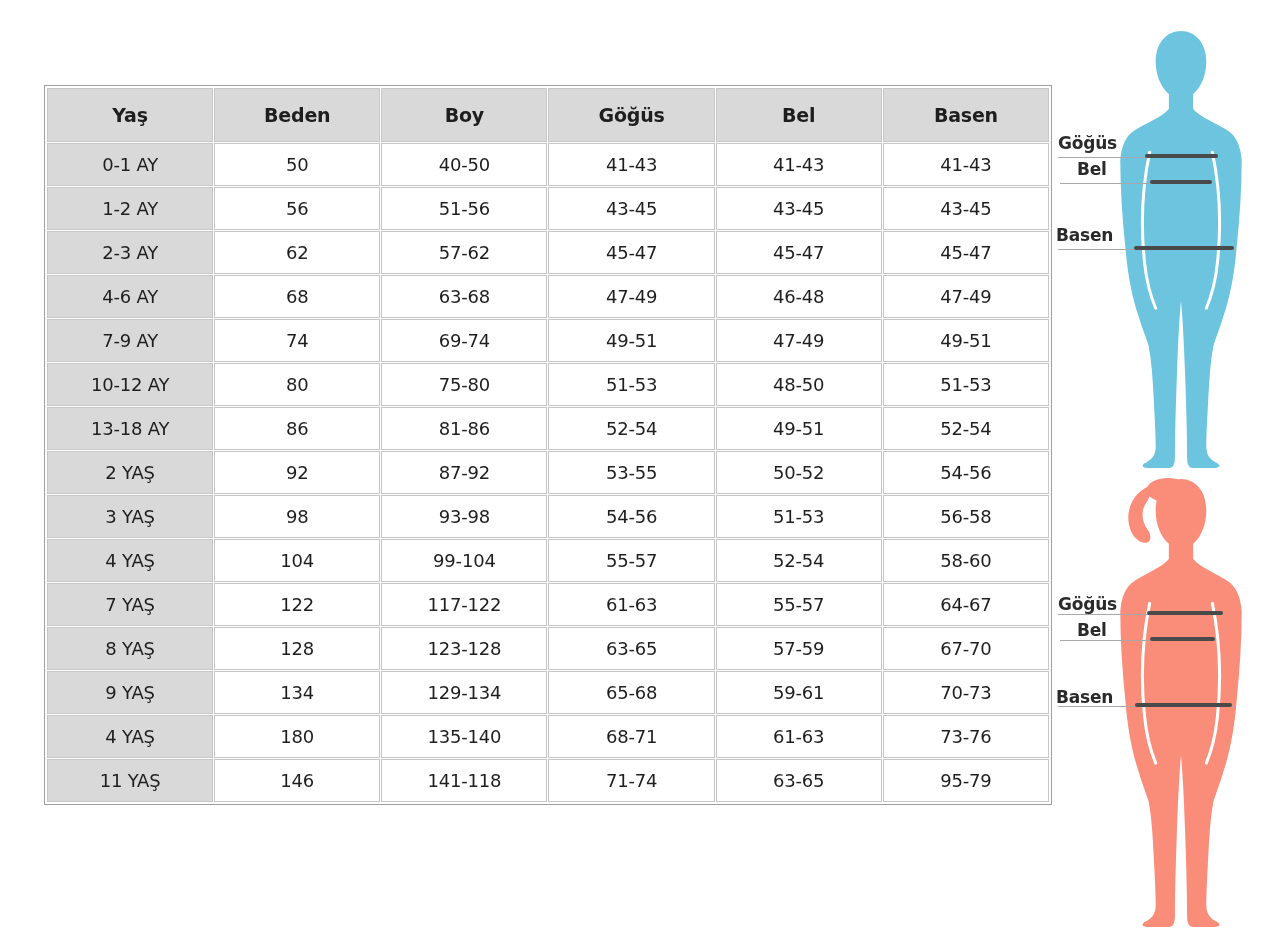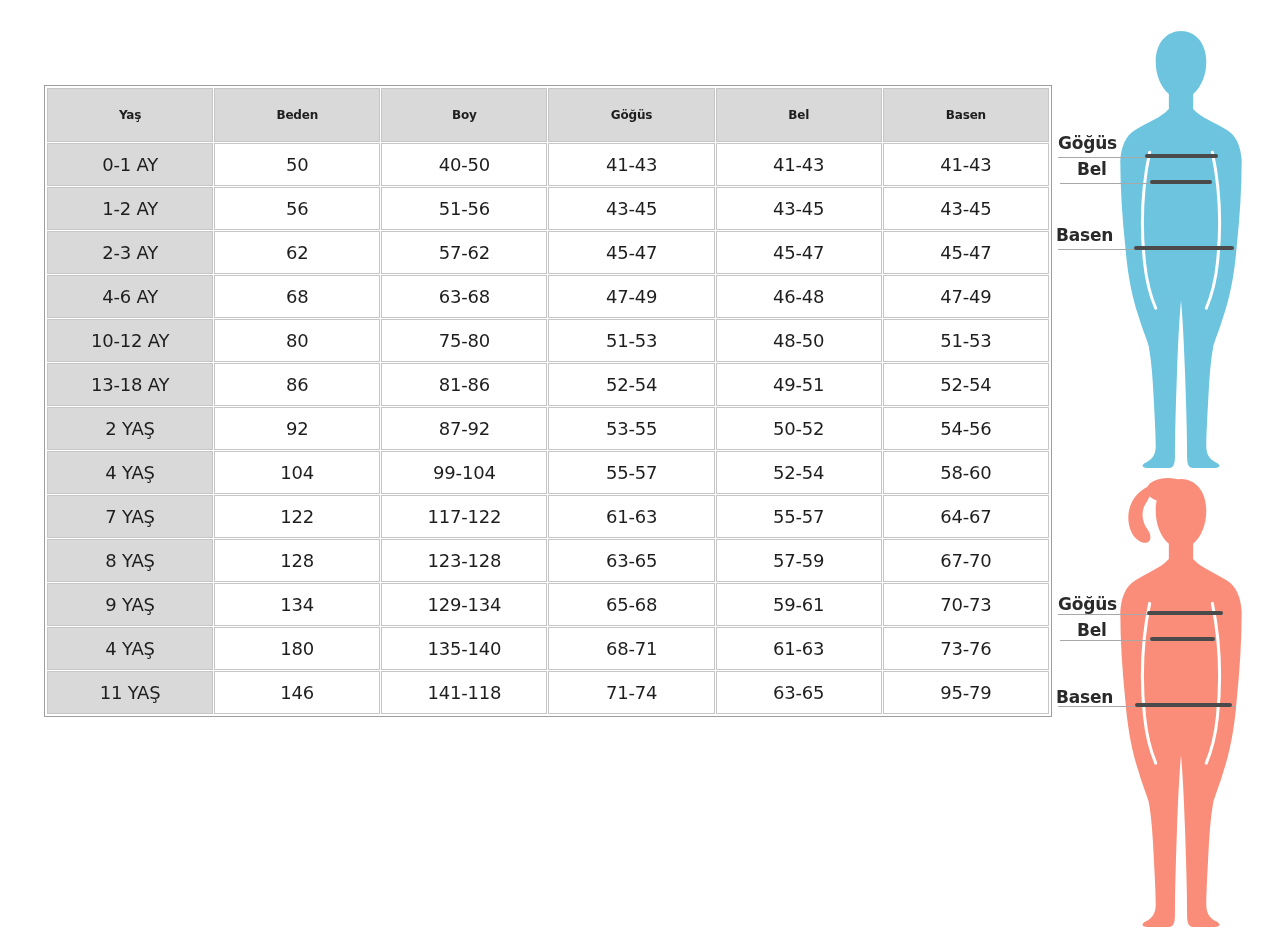--- a/index.html
+++ b/index.html
@@ -15,21 +15,21 @@
   table.size-table{
     border-collapse:separate;border-spacing:3px;width:100%;table-layout:fixed;
   }
   table.size-table th,table.size-table td{
     text-align:center;vertical-align:middle;
     box-shadow:0 0 0 1px var(--border,#c6c6c6);
     font-size:18px;letter-spacing:-0.2px;white-space:nowrap;
   }
   table.size-table thead th{
     height:50px;background:var(--header_bg,#d9d9d9);
-    font-weight:700;font-size:12px;
+    font-weight:700;font-size:19px;
   }
   table.size-table tbody td{height:39px;background:var(--cell_bg,#fff);}
   table.size-table tbody td:first-child{background:var(--row_label_bg,#d9d9d9);}
   
   .figure-area{position:absolute;}
   .body-svg{position:absolute;display:block;}
   .measure .m-label{
     position:absolute;font-weight:700;font-size:17px;color:#2a2a2a;letter-spacing:-0.2px;
   }
   .measure .leader{position:absolute;height:1px;background:var(--leader_line,#a8a8a8);}
@@ -101,20 +101,28 @@
           </tr>
           <tr>
             <td>4-6 AY</td>
             <td>68</td>
             <td>63-68</td>
             <td>47-49</td>
             <td>46-48</td>
             <td>47-49</td>
           </tr>
           <tr>
+            <td>7-9 AY</td>
+            <td>74</td>
+            <td>69-74</td>
+            <td>49-51</td>
+            <td>47-49</td>
+            <td>49-51</td>
+          </tr>
+          <tr>
             <td>10-12 AY</td>
             <td>80</td>
             <td>75-80</td>
             <td>51-53</td>
             <td>48-50</td>
             <td>51-53</td>
           </tr>
           <tr>
             <td>13-18 AY</td>
             <td>86</td>
@@ -123,20 +131,28 @@
             <td>49-51</td>
             <td>52-54</td>
           </tr>
           <tr>
             <td>2 YAŞ</td>
             <td>92</td>
             <td>87-92</td>
             <td>53-55</td>
             <td>50-52</td>
             <td>54-56</td>
+          </tr>
+          <tr>
+            <td>3 YAŞ</td>
+            <td>98</td>
+            <td>93-98</td>
+            <td>54-56</td>
+            <td>51-53</td>
+            <td>56-58</td>
           </tr>
           <tr>
             <td>4 YAŞ</td>
             <td>104</td>
             <td>99-104</td>
             <td>55-57</td>
             <td>52-54</td>
             <td>58-60</td>
           </tr>
           <tr>

